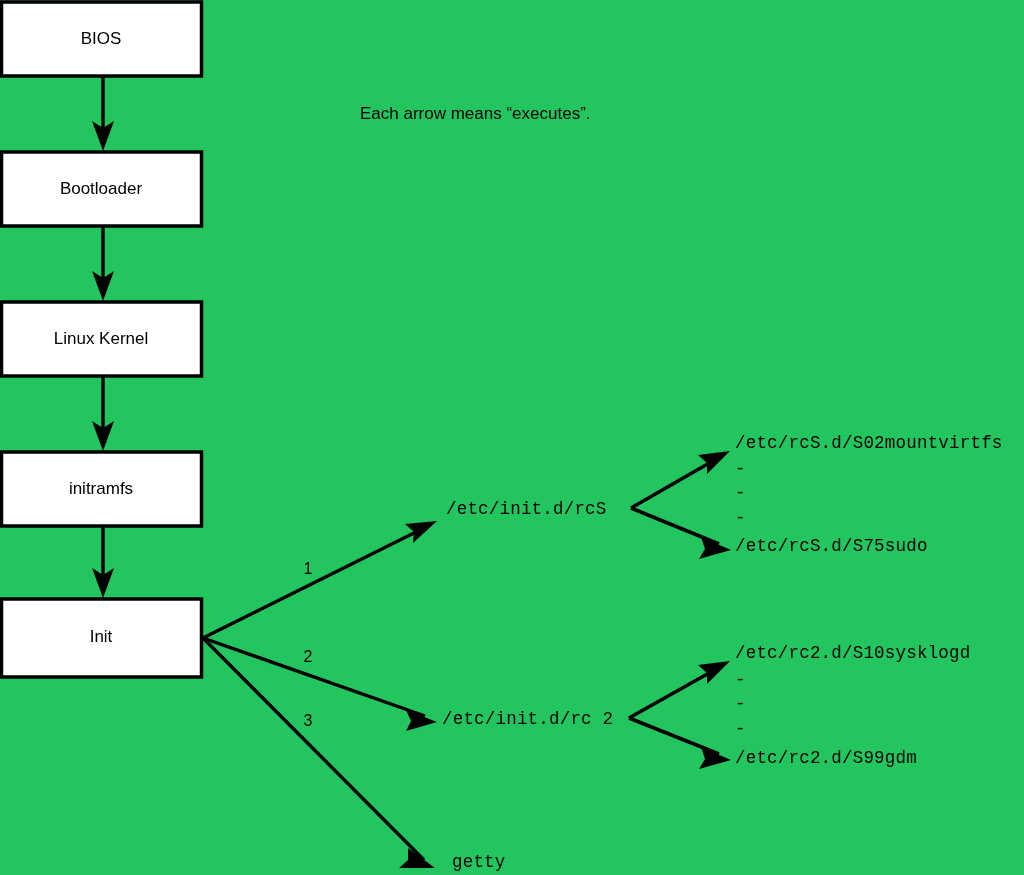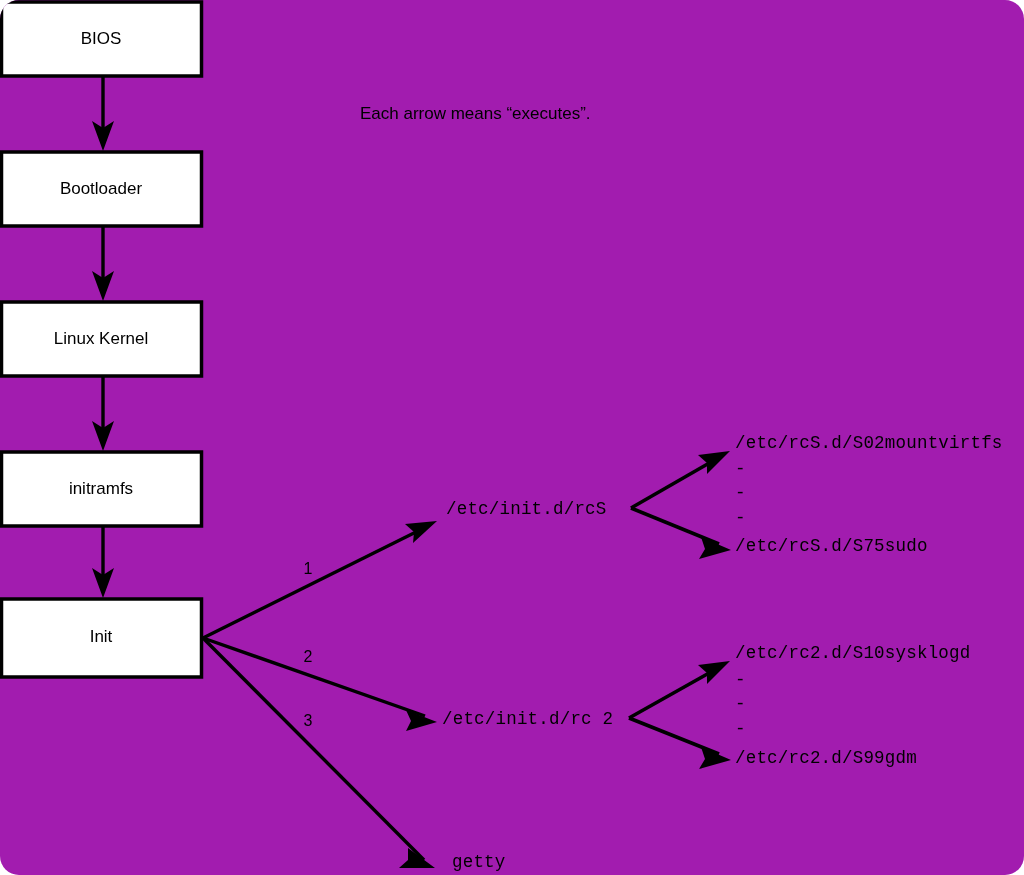--- a/index.html
+++ b/index.html
@@ -7,23 +7,22 @@
     padding: 0;
     background: #ffffff;
   }
   body {
     font-family: "Liberation Sans", sans-serif;
   }
   #canvas {
     position: relative;
     width: 1024px;
     height: 875px;
-    background: #a21caf;
+    background: #22c55e;
     overflow: hidden;
-    border-radius: 19px;
   }
   #diagram-svg {
     position: absolute;
     left: 0;
     top: 0;
     width: 1024px;
     height: 875px;
   }
   .box-label {
     font-family: "Liberation Sans", sans-serif;

